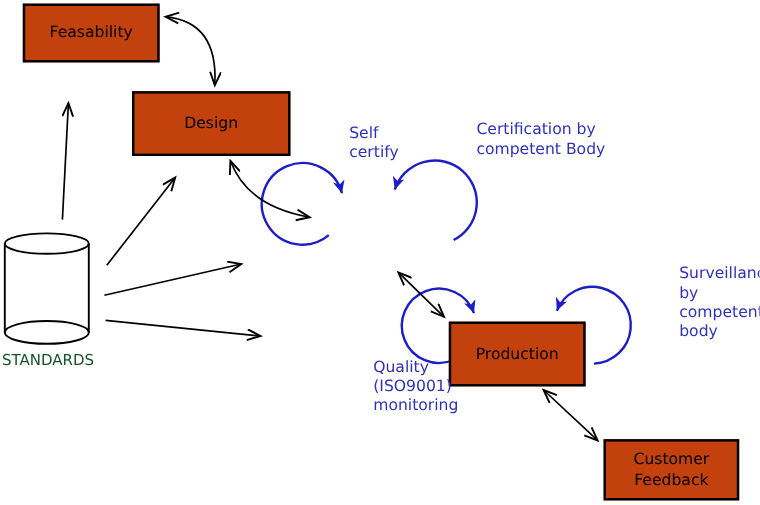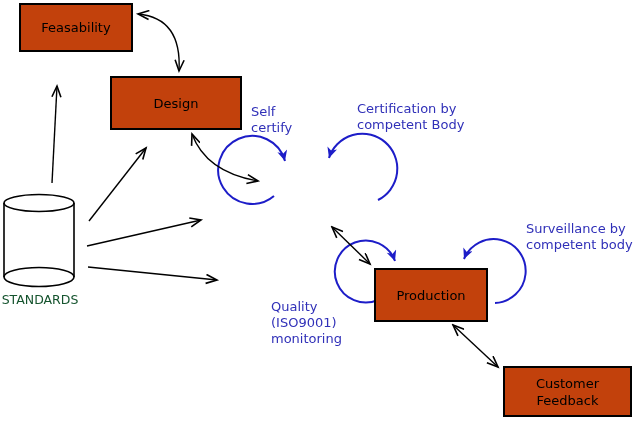--- a/index.html
+++ b/index.html
@@ -32,27 +32,28 @@
     text-align: center;
     font-size: 13px;
     color: #000000;
     white-space: pre-line;
     line-height: 17px;
   }
   .box-feasability { left: 19px;  top: 3px;   width: 114px; height: 49px; }
   .box-design      { left: 110px; top: 76px;  width: 132px; height: 54px; }
   .box-approval    { left: 262px; top: 168px; width: 115px; height: 55px; }
   .box-production  { left: 374px; top: 268px; width: 114px; height: 54px; }
-  .box-customer    { left: 503px; top: 366px; width: 129px; height: 51px; }
+  .box-customer    { left: 503px; top: 366px; width: 113px; height: 51px; }
   .blue-label {
     position: absolute;
     color: #3030b8;
     font-size: 13px;
     line-height: 16px;
     white-space: pre-line;
+    margin-left: 40px;
   }
   .lbl-self          { left: 251px; top: 104px; }
   .lbl-certification { left: 357px; top: 101px; }
   .lbl-surveillance  { left: 526px; top: 221px; }
   .lbl-quality       { left: 271px; top: 299px; }
   .store-label {
     position: absolute;
     left: 0px; top: 292px; width: 80px;
     text-align: center;
     color: #14532d;

